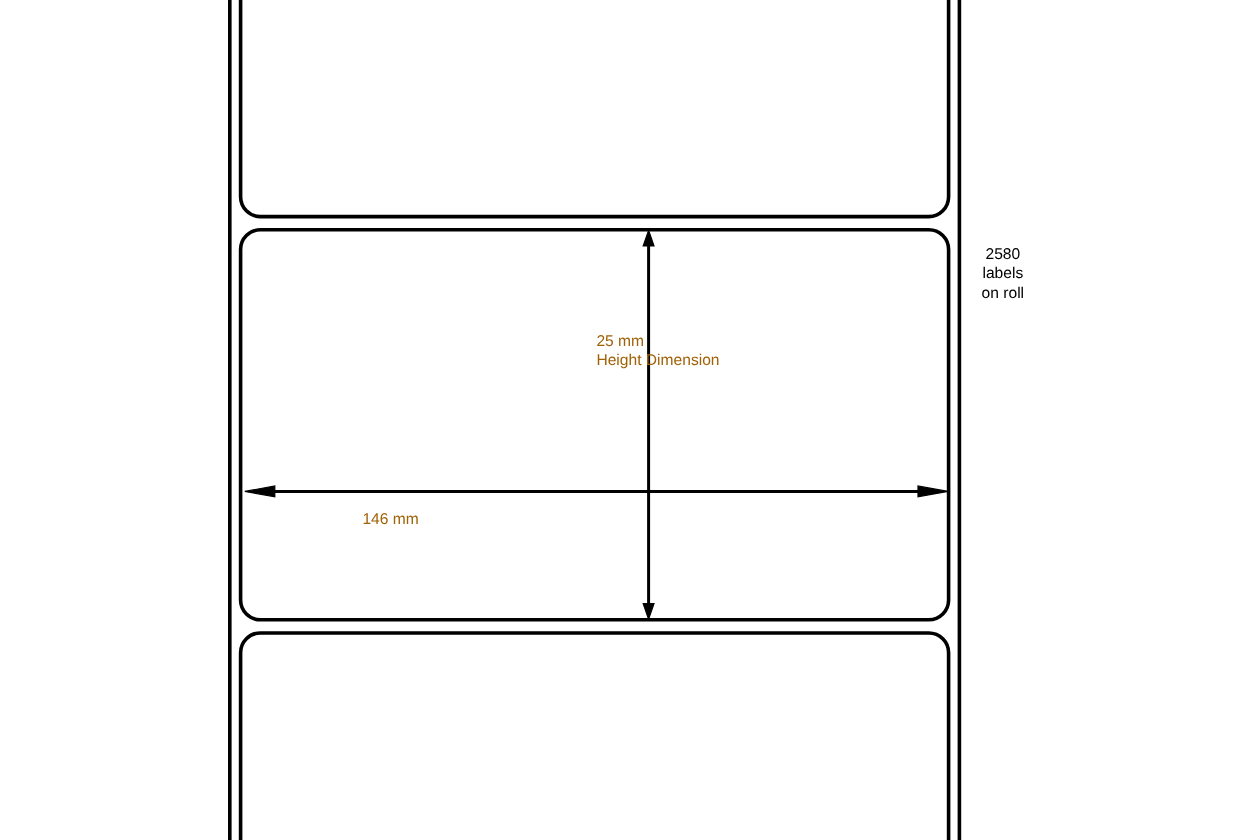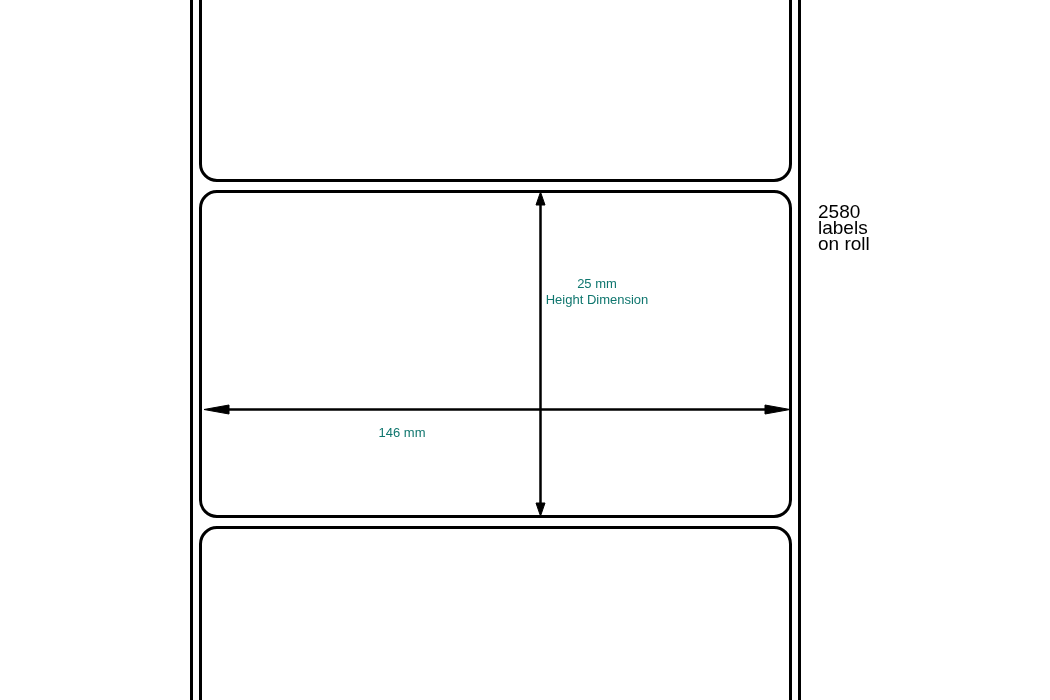--- a/index.html
+++ b/index.html
@@ -43,34 +43,33 @@
   .label-3 { top: 526px;  height: 330px; }
   .arrows {
     position: absolute;
     left: 0;
     top: 0;
     pointer-events: none;
   }
   .dim-text {
     position: absolute;
     width: 200px;
-    text-align: center;
     font-size: 13px;
     line-height: 16px;
-    color: #0f766e;
+    color: #a16207;
     white-space: nowrap;
   }
   .dim-text.height-dim { left: 497px; top: 276px; }
   .dim-text.width-dim  { left: 302px; top: 425px; }
   .roll-note {
     position: absolute;
     left: 818px;
     top: 204px;
-    text-align: left;
-    font-size: 19px;
+    text-align: center;
+    font-size: 13px;
     line-height: 16px;
     color: #000000;
     white-space: nowrap;
   }
 </style>
 </head>
 <body>
 
 <div class="canvas">
 

